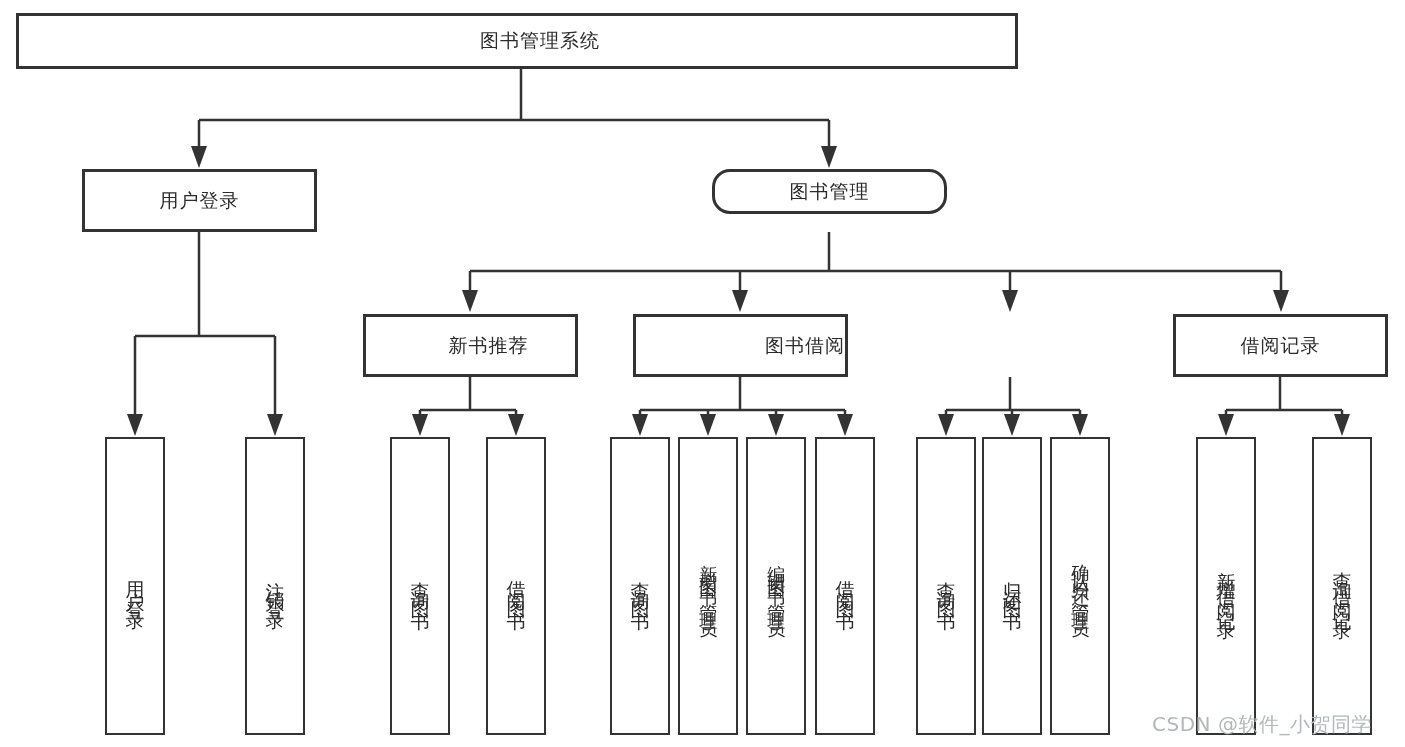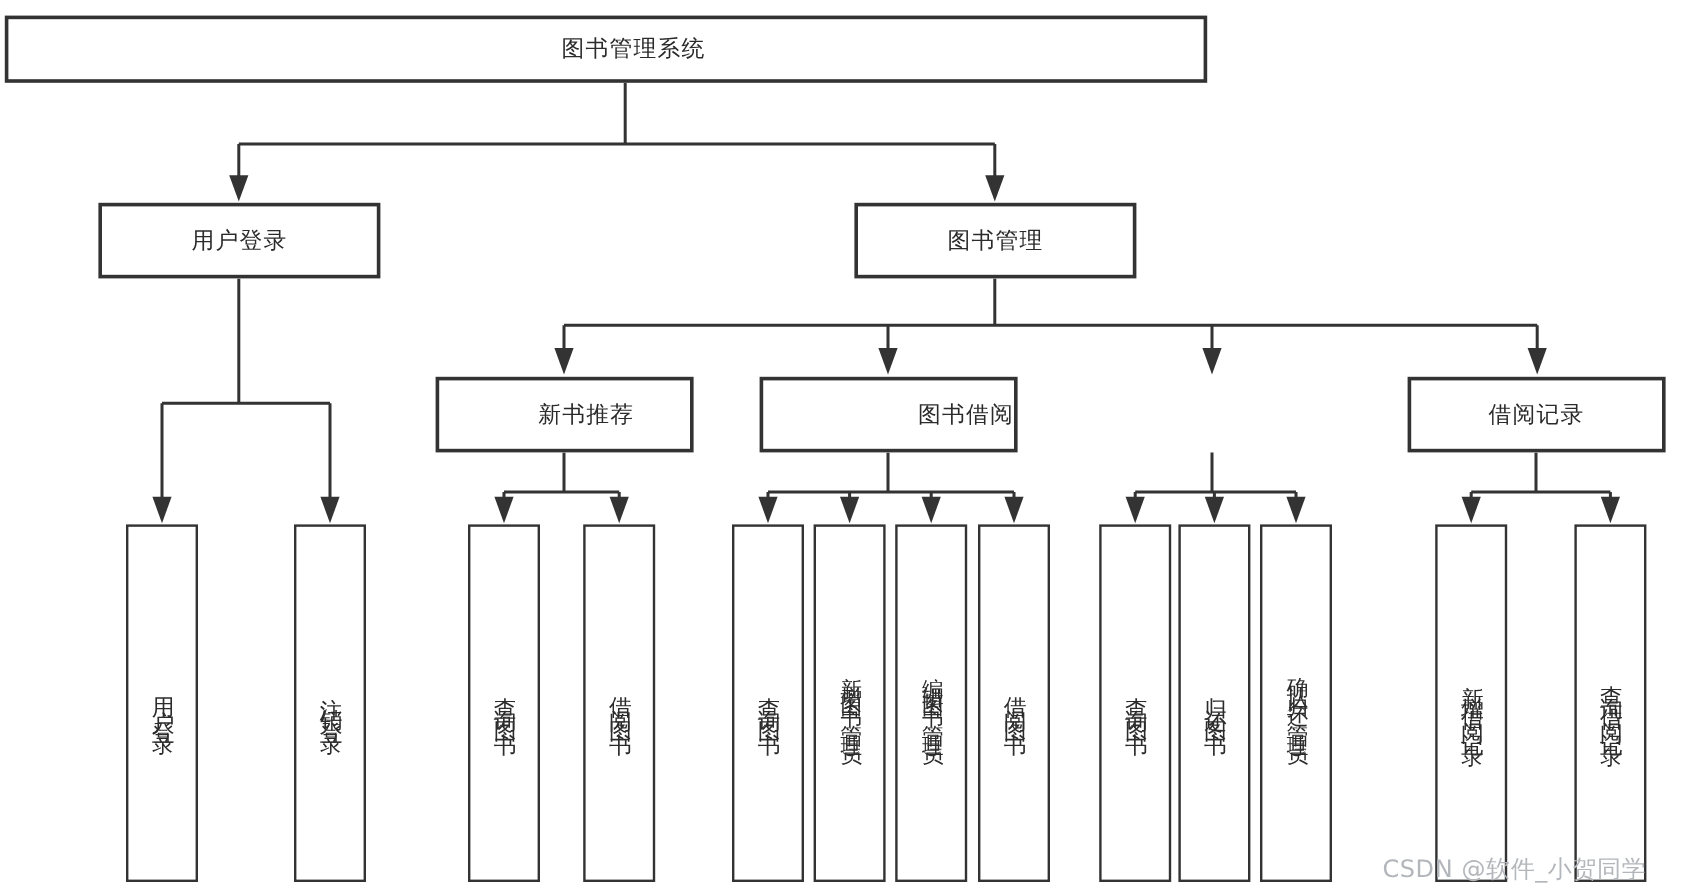--- a/index.html
+++ b/index.html
@@ -96,28 +96,28 @@
       <polygon points="768,414 784,414 776,436"></polygon>
       <polygon points="837,414 853,414 845,436"></polygon>
       <polygon points="938,414 954,414 946,436"></polygon>
       <polygon points="1004,414 1020,414 1012,436"></polygon>
       <polygon points="1072,414 1088,414 1080,436"></polygon>
       <polygon points="1218,414 1234,414 1226,436"></polygon>
       <polygon points="1334,414 1350,414 1342,436"></polygon>
     </g>
   </svg>
 
-  <div class="node h" style="left:4px; top:13px; width:1002px; height:56px;padding-left:46px;">
+  <div class="node h" style="left:16px; top:13px; width:1002px; height:56px;padding-left:46px;">
     <span>图书管理系统</span>
   </div>
 
   <div class="node h" style="left:82px; top:169px; width:235px; height:63px;">
     <span>用户登录</span>
   </div>
-  <div class="node h" style="left:712px; top:169px; width:235px; height:63px;">
+  <div class="node h" style="left:712px; top:169px; width:235px; height:45px;border-radius:18px;">
     <span>图书管理</span>
   </div>
 
   <div class="node h" style="left:363px; top:314px; width:215px; height:63px;padding-left:36px;">
     <span>新书推荐</span>
   </div>
   <div class="node h" style="left:633px; top:314px; width:215px; height:63px;justify-content:flex-end;">
     <span>图书借阅</span>
   </div>
   <div class="node h" style="left:1173px; top:314px; width:215px; height:63px;">

